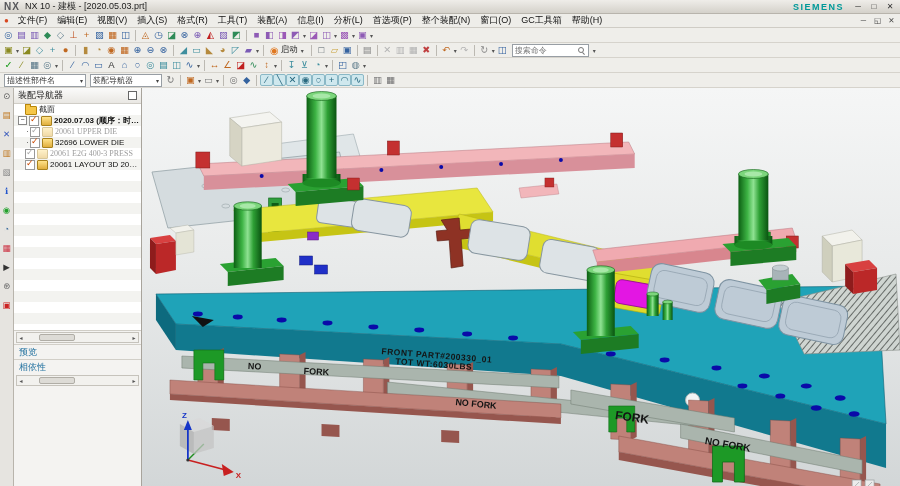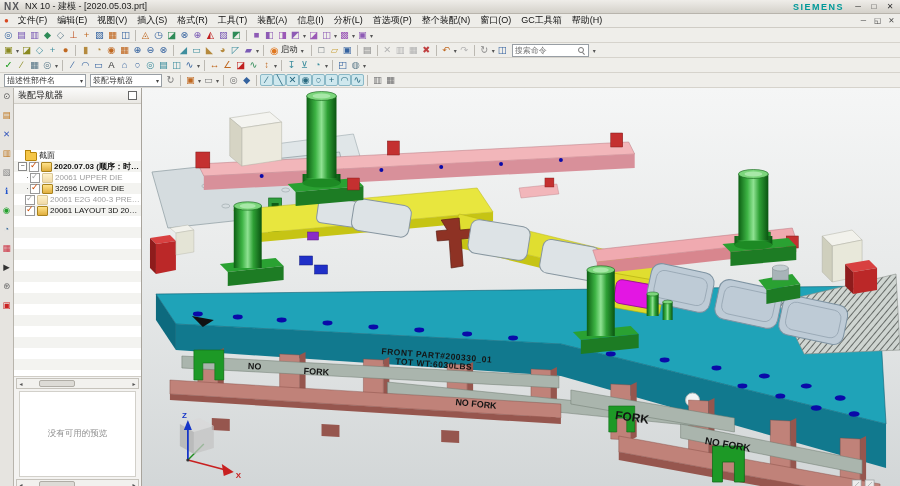--- a/index.html
+++ b/index.html
@@ -53,23 +53,23 @@
 
   
   .panel{width:127px;flex:none;background:#f4f3f1;border-right:1px solid #a8a49c;display:flex;flex-direction:column;}
   .panel-header{height:15px;flex:none;display:flex;align-items:center;padding:0 4px;font-size:9px;color:#222;
                 background:linear-gradient(#fbfbfa,#e9e7e3);border-bottom:1px solid #d0cdc6;}
   .panel-header .pbox{margin-left:auto;width:7px;height:7px;border:1px solid #666;background:#fff;}
   .col-header{height:13px;flex:none;display:flex;align-items:center;padding:0 4px;font-size:8.5px;color:#333;
               background:#f0efec;border-bottom:1px solid #d0cdc6;}
   .col-header .sort{margin-left:8px;font-size:6px;color:#555;}
   .tree{height:226px;flex:none;border-bottom:1px solid #d0cdc6;overflow:hidden;
-        background:repeating-linear-gradient(#ffffff 0,#ffffff 11px,#f3f3f0 11px,#f3f3f0 22px);margin-top:46px;}
+        background:repeating-linear-gradient(#ffffff 0,#ffffff 11px,#f3f3f0 11px,#f3f3f0 22px);}
   .tree-row{height:11px;display:flex;align-items:center;font-size:8px;white-space:nowrap;overflow:hidden;padding-left:2px;color:#111;}
-  .tree-row.grey .label{color:#9d9d9d;}
+  .tree-row.grey .label{color:#9d9d9d;font-family:Liberation Serif, serif;}
   .tree-row.bold .label{font-weight:bold;}
   .exp{width:7px;height:7px;border:1px solid #888;background:#fff;line-height:5px;text-align:center;
        font-size:7px;color:#333;margin-right:2px;flex:none;}
   .tdot{width:5px;text-align:center;color:#555;font-size:8px;flex:none;}
   .cb{width:8px;height:8px;border:1px solid #999;background:#fff;margin-right:2px;position:relative;flex:none;}
   .cb .mark{position:absolute;top:-3px;left:0;font-size:9px;font-weight:bold;}
   .cb.red .mark{color:#cc4a00;}
   .cb.grey .mark{color:#a8a8a8;}
   .p-icon{width:9px;height:8px;background:linear-gradient(#ffe28a,#e0ae3e);border:1px solid #a8821e;
           border-radius:1px;margin-right:2px;flex:none;}
@@ -371,22 +371,25 @@
             </span>
             <span class="p-icon"></span>
             <span class="label">20061 LAYOUT 3D 2020...</span>
           </div>
         </div>
       <div class="hscroll">
         <span class="hs-arrow">◂</span>
         <span class="hs-thumb"></span>
         <span class="hs-arrow" style="margin-left:auto;">▸</span>
       </div>
-      <div class="preview-box">
-        <span>没有可用的预览</span>
+      <div class="section-h">
+        <span>预览</span>
+      </div>
+      <div class="section-h">
+        <span>相依性</span>
       </div>
       <div class="hscroll">
         <span class="hs-arrow">◂</span>
         <span class="hs-thumb"></span>
         <span class="hs-arrow" style="margin-left:auto;">▸</span>
       </div>
     </div>
 
     <div class="viewport">
       <svg viewBox="0 0 760 404" preserveAspectRatio="none">

